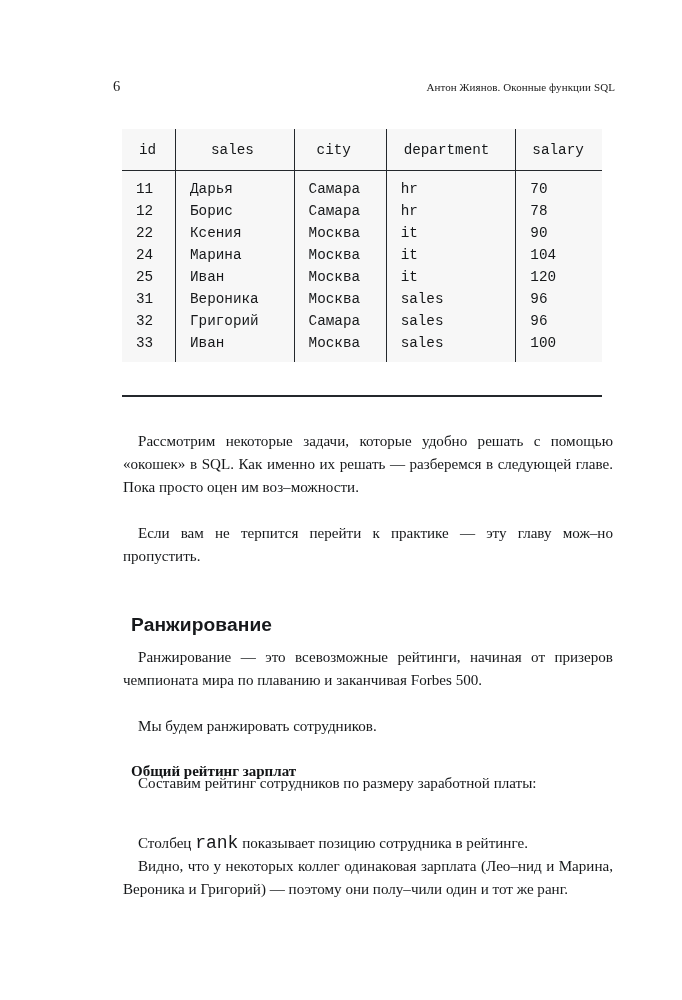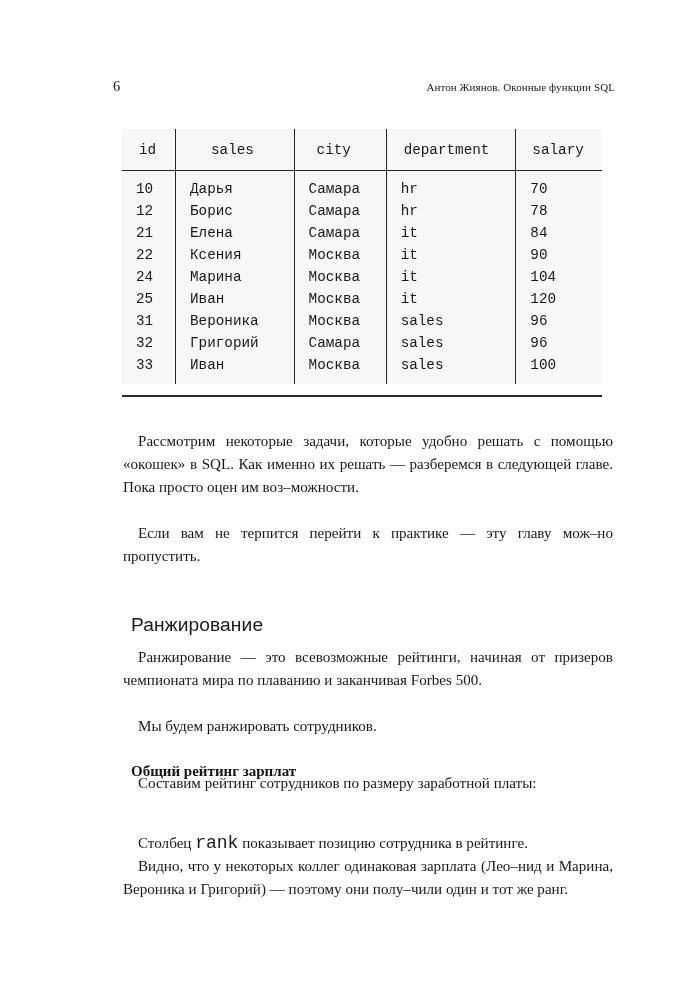--- a/index.html
+++ b/index.html
@@ -124,21 +124,21 @@
   #para-1 { top: 430px; }
   #para-2 { top: 522px; }
 
   .section-head {
     position: absolute;
     left: 131px;
     top: 598px;
     width: 480px;
     font-family: "Liberation Sans", "DejaVu Sans", sans-serif;
     font-size: 19.2px;
-    font-weight: 400;
+    font-weight: 700;
     color: #17191c;
     letter-spacing: 0.1px;
   }
 
   #para-3 { top: 646px; }
   #para-4 { top: 715px; }
 
   .sub-head {
     position: absolute;
     left: 131px;
@@ -177,41 +177,34 @@
         <tr>
           <th class="c-id">id</th>
           <th class="c-name">sales</th>
           <th class="c-city">city</th>
           <th class="c-dept">department</th>
           <th class="c-salary">salary</th>
         </tr>
       </thead>
       <tbody>
         <tr>
-          <td class="c-id">10</td>
+          <td class="c-id">11</td>
           <td class="c-name">Дарья</td>
           <td class="c-city">Самара</td>
           <td class="c-dept">hr</td>
           <td class="c-salary">70</td>
         </tr>
         <tr>
           <td class="c-id">12</td>
           <td class="c-name">Борис</td>
           <td class="c-city">Самара</td>
           <td class="c-dept">hr</td>
           <td class="c-salary">78</td>
         </tr>
         <tr>
-          <td class="c-id">21</td>
-          <td class="c-name">Елена</td>
-          <td class="c-city">Самара</td>
-          <td class="c-dept">it</td>
-          <td class="c-salary">84</td>
-        </tr>
-        <tr>
           <td class="c-id">22</td>
           <td class="c-name">Ксения</td>
           <td class="c-city">Москва</td>
           <td class="c-dept">it</td>
           <td class="c-salary">90</td>
         </tr>
         <tr>
           <td class="c-id">24</td>
           <td class="c-name">Марина</td>
           <td class="c-city">Москва</td>

